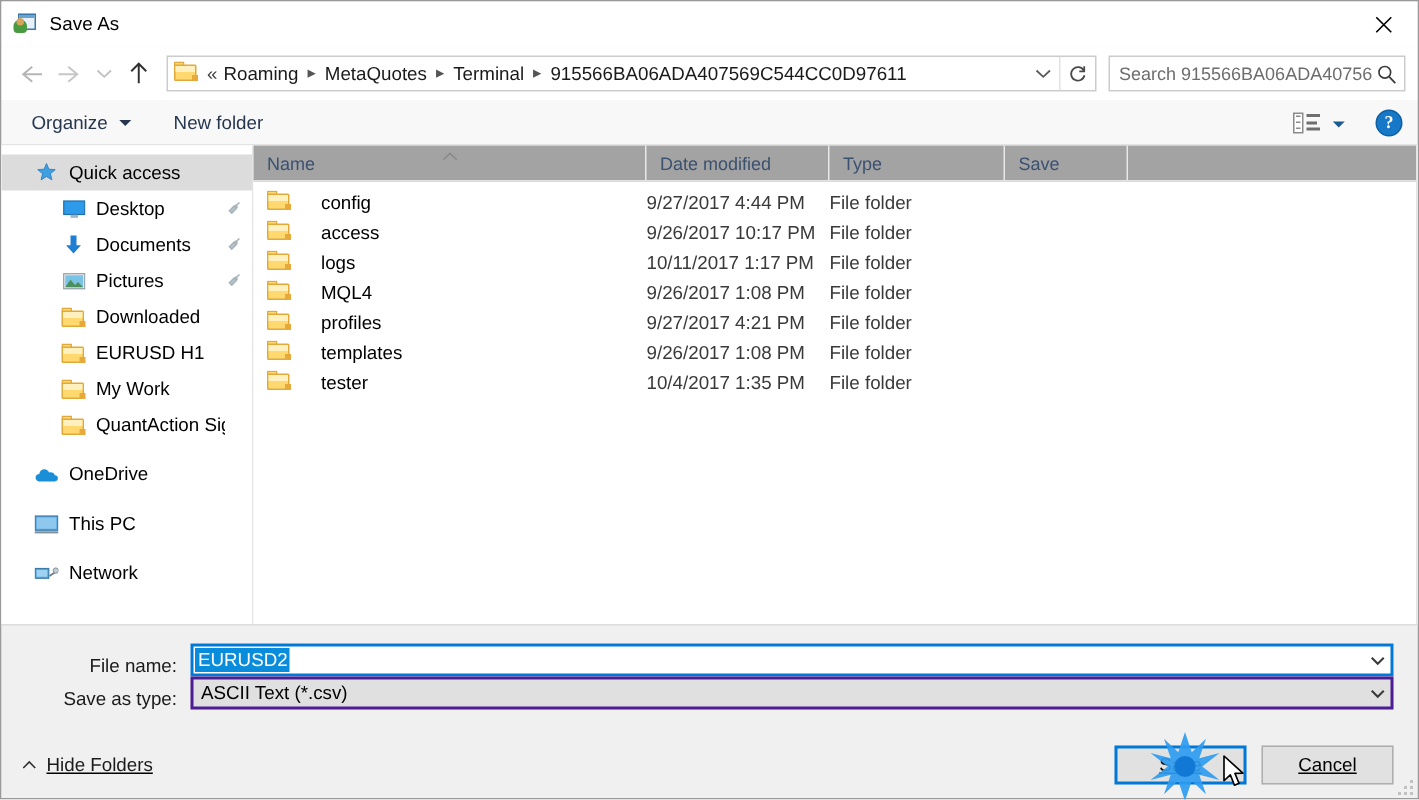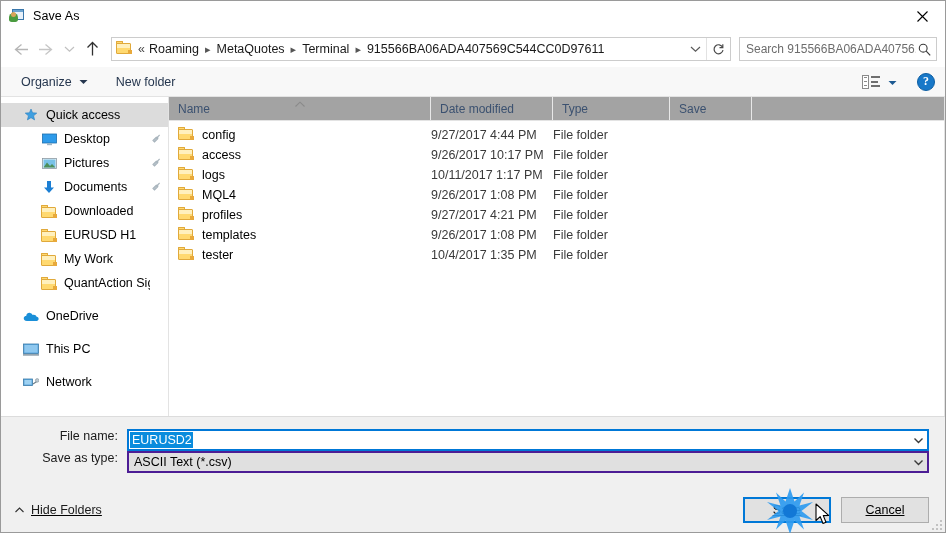--- a/index.html
+++ b/index.html
@@ -270,35 +270,35 @@
   .rows { flex: 1 1 auto; overflow: hidden; padding-top: 4px;}
   .row {
     height: 20px;
     display: flex; align-items: center;
     font-size: 12.5px;
   }
   .cell {
     white-space: nowrap; overflow: hidden;
     display: flex; align-items: center;
   }
-  .cell.c-name { width: 262px; flex: none; padding-left: 9px; color: #000; }
+  .cell.c-name { width: 262px; flex: none; padding-left: 9px; color: #000; gap: 12px; }
   .cell.c-date { width: 122px; flex: none; color: #3a3a3a; }
   .cell.c-type { width: 117px; flex: none; color: #3a3a3a; }
   .cell.c-size { width: 82px; flex: none; color: #3a3a3a; }
   .row-fold { margin-right: 8px; flex: none; }
 
   
   .formzone {
     background: #f0f0f0;
     border-top: 1px solid #dcdcdc;
     padding: 12px 16px 6px 16px;
     min-height: 72px;
   }
   .formrow {
-    display: flex; align-items: flex-start;
+    display: flex; align-items: flex-end;
     height: 22px;
     margin-bottom: 0;
   }
   .form-label {
     width: 110px; flex: none;
     text-align: right; padding-right: 9px;
     font-size: 12.5px; color: #1a1a1a;
   }
   .combo {
     flex: 1 1 auto;
@@ -515,41 +515,41 @@
         <span class="side-label">Desktop</span>
         <span class="pin">
           <svg width="10" height="10" viewBox="0 0 10 10">
             <path d="M2 6.5 L5 3.5 L6.5 5 L3.5 8 Z M5.6 2.6 L7.4 4.4 M6.3 3.3 L8.6 1" stroke="#a8b4bc" stroke-width="1.1" fill="#b8c4cc"></path>
           </svg>
         </span>
       </div>
 
       <div class="side-item lvl1">
         <span class="si-icon">
+          <svg width="14" height="15" viewBox="0 0 14 15">
+            <path d="M5 1 L9 1 L9 7.5 L12 7.5 L7 13 L2 7.5 L5 7.5 Z" fill="#1c7fd4"></path>
+          </svg>
+        </span>
+        <span class="side-label">Documents</span>
+        <span class="pin">
+          <svg width="10" height="10" viewBox="0 0 10 10">
+            <path d="M2 6.5 L5 3.5 L6.5 5 L3.5 8 Z M5.6 2.6 L7.4 4.4 M6.3 3.3 L8.6 1" stroke="#a8b4bc" stroke-width="1.1" fill="#b8c4cc"></path>
+          </svg>
+        </span>
+      </div>
+
+      <div class="side-item lvl1">
+        <span class="si-icon">
           <svg width="15" height="13" viewBox="0 0 15 13">
             <rect x="0.5" y="1.5" width="14" height="10" fill="#f2f4f5" stroke="#8a9aa4" stroke-width="0.8"></rect>
             <rect x="1.5" y="2.5" width="12" height="8" fill="#79c2e8"></rect>
             <path d="M1.5 10.5 L5 5.5 L8 9 L10 7 L13.5 10.5 Z" fill="#4d8f5a"></path>
           </svg>
         </span>
         <span class="side-label">Pictures</span>
-        <span class="pin">
-          <svg width="10" height="10" viewBox="0 0 10 10">
-            <path d="M2 6.5 L5 3.5 L6.5 5 L3.5 8 Z M5.6 2.6 L7.4 4.4 M6.3 3.3 L8.6 1" stroke="#a8b4bc" stroke-width="1.1" fill="#b8c4cc"></path>
-          </svg>
-        </span>
-      </div>
-
-      <div class="side-item lvl1">
-        <span class="si-icon">
-          <svg width="14" height="15" viewBox="0 0 14 15">
-            <path d="M5 1 L9 1 L9 7.5 L12 7.5 L7 13 L2 7.5 L5 7.5 Z" fill="#1c7fd4"></path>
-          </svg>
-        </span>
-        <span class="side-label">Documents</span>
         <span class="pin">
           <svg width="10" height="10" viewBox="0 0 10 10">
             <path d="M2 6.5 L5 3.5 L6.5 5 L3.5 8 Z M5.6 2.6 L7.4 4.4 M6.3 3.3 L8.6 1" stroke="#a8b4bc" stroke-width="1.1" fill="#b8c4cc"></path>
           </svg>
         </span>
       </div>
 
       <div class="side-item lvl1">
         <span class="si-icon">
           <span class="folder-glyph">

